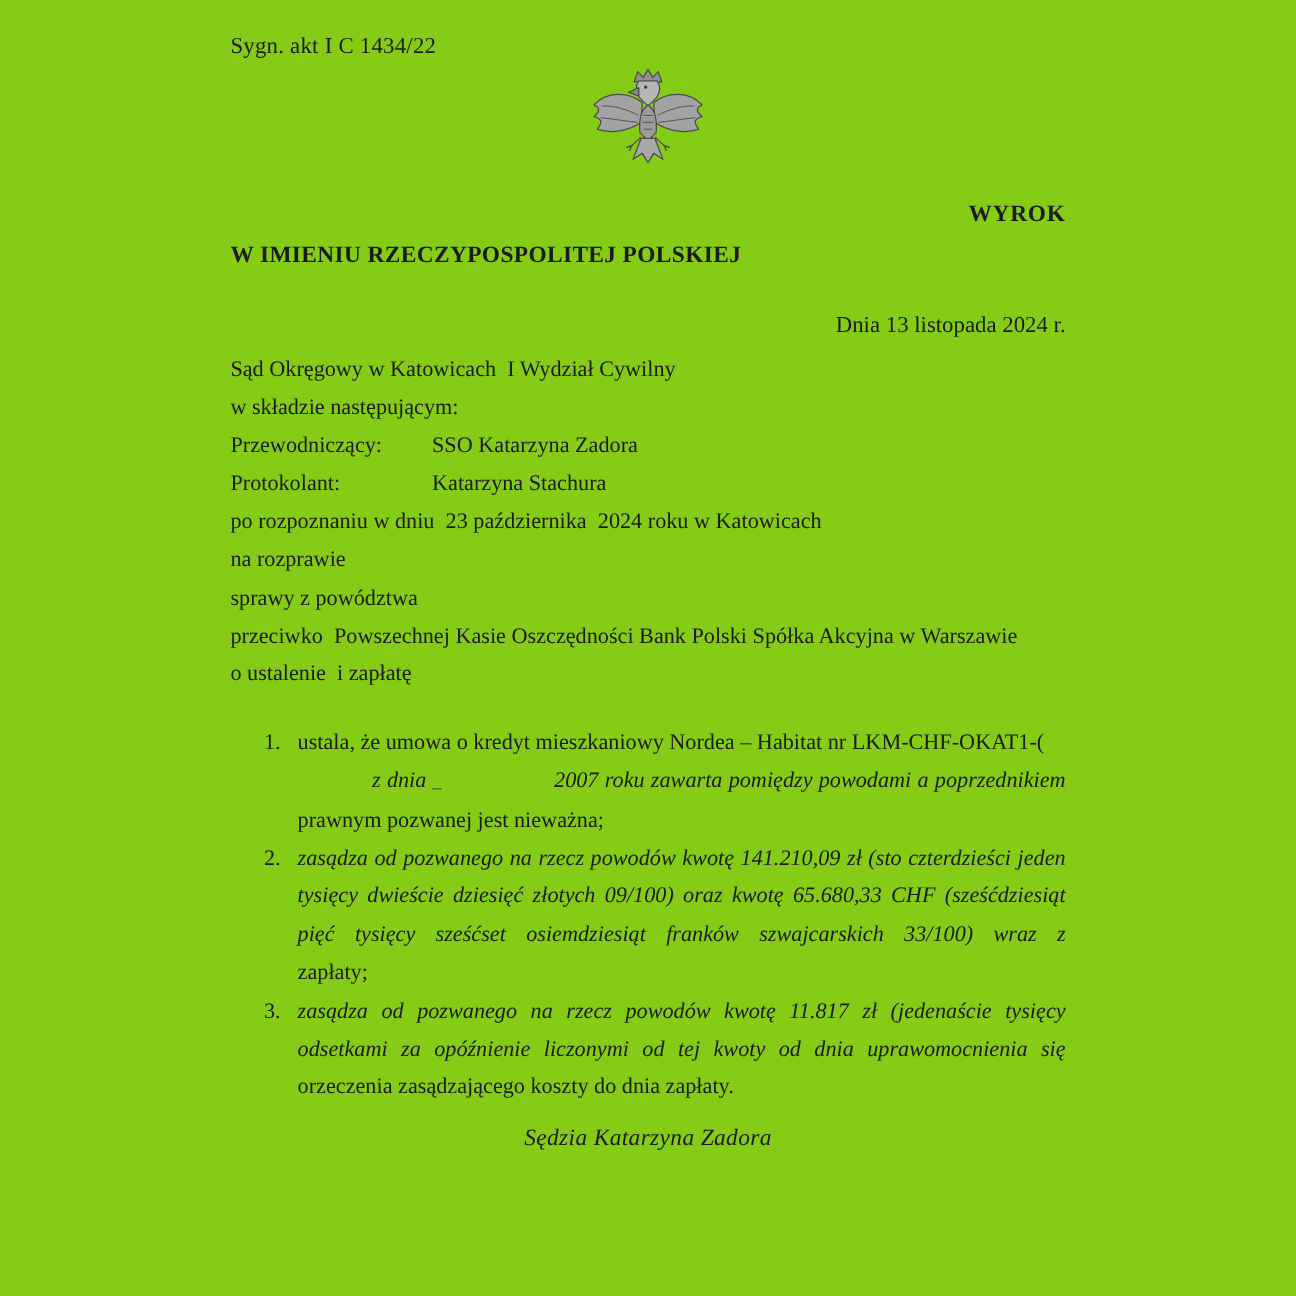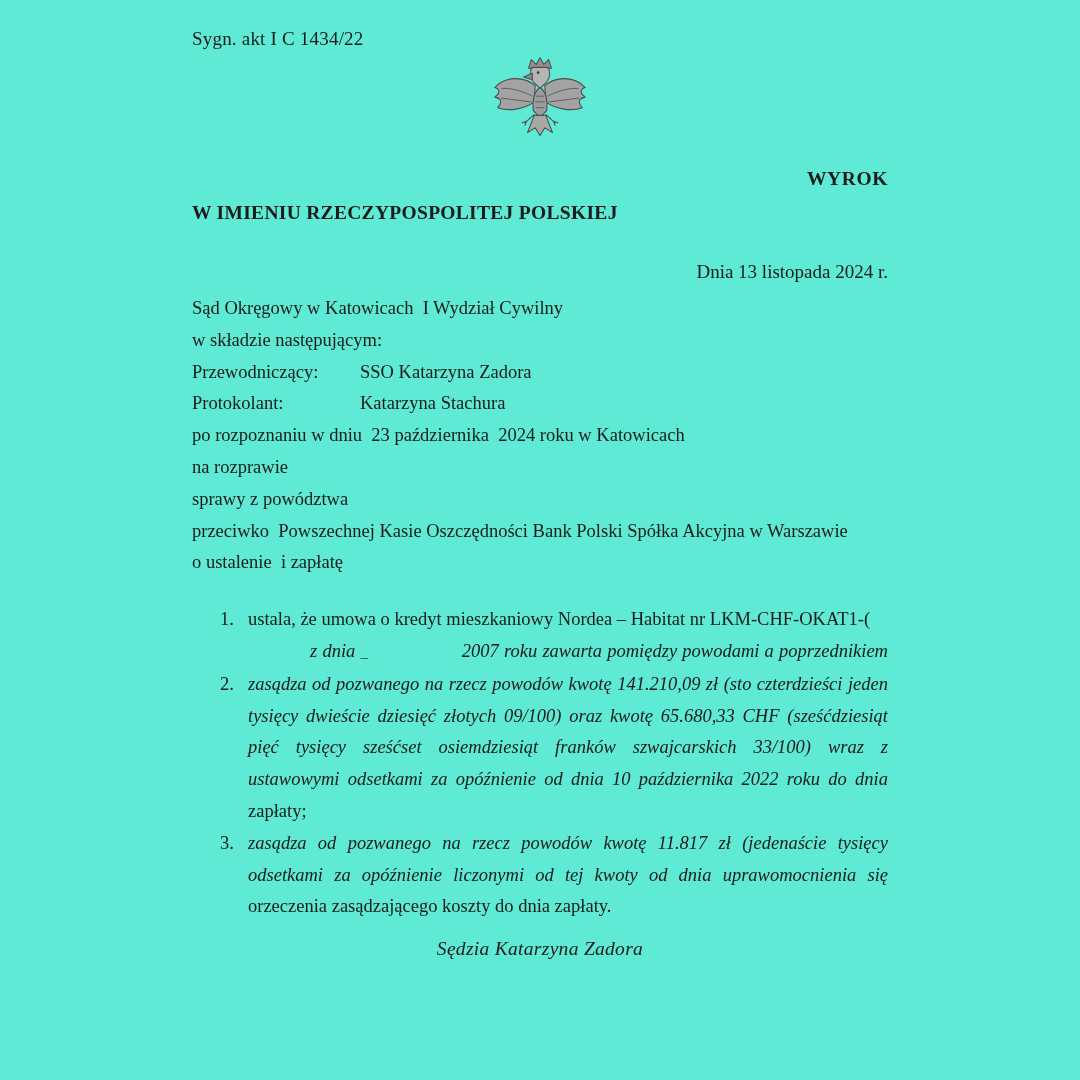--- a/index.html
+++ b/index.html
@@ -1,21 +1,21 @@
 <!DOCTYPE html>
 <html><head>
 <meta charset="utf-8">
 <style>
   html, body { margin: 0; padding: 0; background: #e8e8e8; }
   .page {
     position: relative;
     width: 1080px;
     height: 1080px;
     margin: 0 auto;
-    background: #5eead4;
+    background: #84cc16;
     box-sizing: border-box;
     padding: 28px 192px 0 192px;
     font-family: "Liberation Serif", serif;
     color: #1b1b1b;
     font-size: 18.5px;
     overflow: hidden;
   }
   .case-number { font-size: 19px; letter-spacing: 0.2px; }
   .emblem-wrap { text-align: center; margin-top: 4px; height: 92px; }
   .doc-title {
@@ -111,27 +111,27 @@
       <div class="hline">sprawy z powództwa</div>
       <div class="hline">przeciwko  Powszechnej Kasie Oszczędności Bank Polski Spółka Akcyjna w Warszawie</div>
       <div class="hline">o ustalenie  i zapłatę</div>
     </div>
 
   <div class="rulings">
       <div class="ruling">
         <span class="rnum">1.</span>
         <div class="rline">ustala, że umowa o kredyt mieszkaniowy Nordea – Habitat nr LKM-CHF-OKAT1-(</div>
         <div class="rline just" style="padding-left: 62px;">z dnia <span class="gap">_</span> 2007 roku zawarta pomiędzy powodami a poprzednikiem</div>
+        <div class="rline">prawnym pozwanej jest nieważna;</div>
       </div>
       <div class="ruling">
         <span class="rnum">2.</span>
         <div class="rline just">zasądza od pozwanego na rzecz powodów kwotę 141.210,09 zł (sto czterdzieści jeden</div>
         <div class="rline just">tysięcy dwieście dziesięć złotych 09/100) oraz kwotę 65.680,33 CHF (sześćdziesiąt</div>
         <div class="rline just">pięć tysięcy sześćset osiemdziesiąt franków szwajcarskich 33/100) wraz z</div>
-        <div class="rline just">ustawowymi odsetkami za opóźnienie od dnia 10 października 2022 roku do dnia</div>
         <div class="rline">zapłaty;</div>
       </div>
       <div class="ruling">
         <span class="rnum">3.</span>
         <div class="rline just">zasądza od pozwanego na rzecz powodów kwotę 11.817 zł (jedenaście tysięcy</div>
         <div class="rline just">odsetkami za opóźnienie liczonymi od tej kwoty od dnia uprawomocnienia się</div>
         <div class="rline">orzeczenia zasądzającego koszty do dnia zapłaty.</div>
       </div>
     </div>
 

